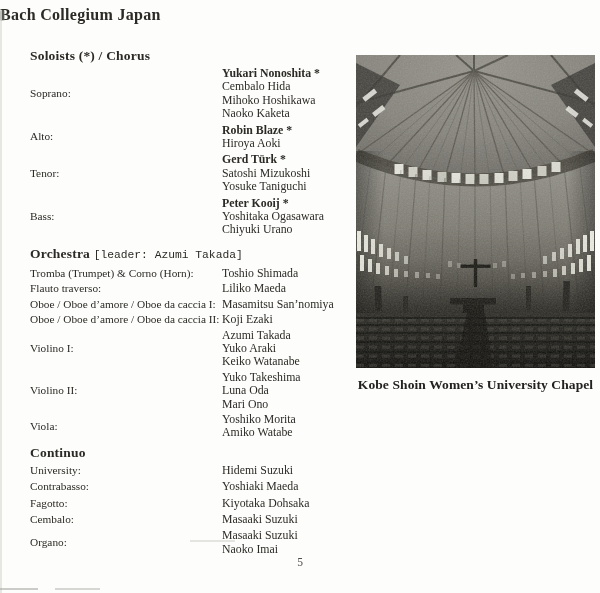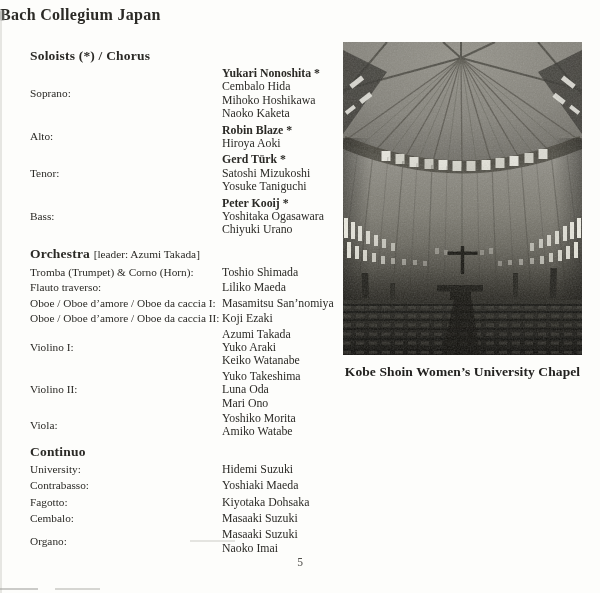--- a/index.html
+++ b/index.html
@@ -11,35 +11,35 @@
   }
   .title{
     position:absolute;top:6px;left:0;width:100%;margin:0;
     text-align:left;font-size:16px;font-weight:bold;letter-spacing:.3px;
   }
   .content{position:absolute;left:30px;top:26px;width:312px;margin-top:22px;}
   .section-heading{
     margin:0 0 4px 0;font-size:13.5px;font-weight:bold;
     letter-spacing:.2px;line-height:15px;
   }
-  .leader-note{font-weight:normal;font-size:11.3px;letter-spacing:0;}
+  .leader-note{font-weight:normal;font-size:11.3px;letter-spacing:0;font-family:Liberation Mono, monospace;}
   .rows{width:100%;}
   .row{display:flex;align-items:center;margin-bottom:3px;}
   .rows--tight .row{margin-bottom:2px;}
   .label{
     flex:0 0 192px;width:192px;font-size:11.3px;line-height:13.4px;
     white-space:nowrap;
   }
   .names{flex:1;font-size:11.8px;line-height:13.4px;}
   .name{white-space:nowrap;}
   .name.soloist{font-weight:bold;}
   .sec-soloists{margin-bottom:9px;}
   .sec-orchestra{margin-bottom:5px;}
   .photo{
-    position:absolute;left:343px;top:42px;width:239px;margin:0;
+    position:absolute;left:343px;top:42px;width:239px;margin:13px;
   }
   .photo svg{display:block;width:239px;height:313px;}
   .photo figcaption{
     margin-top:9px;text-align:center;font-weight:bold;font-size:13.5px;
     white-space:nowrap;letter-spacing:.1px;color:#232220;
   }
   .pageno{
     position:absolute;top:556px;left:0;width:100%;text-align:center;
     font-size:11.5px;color:#4e4d49;
   }

